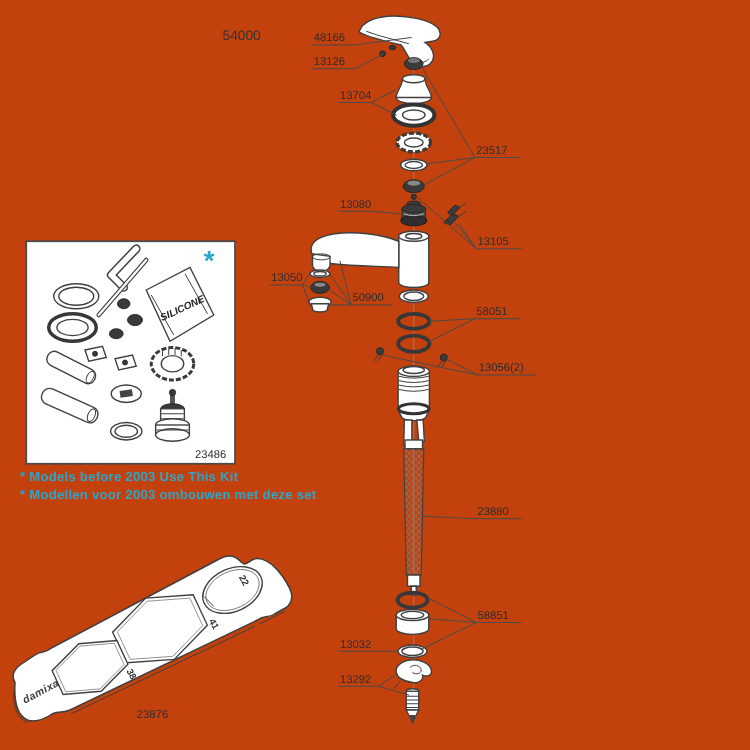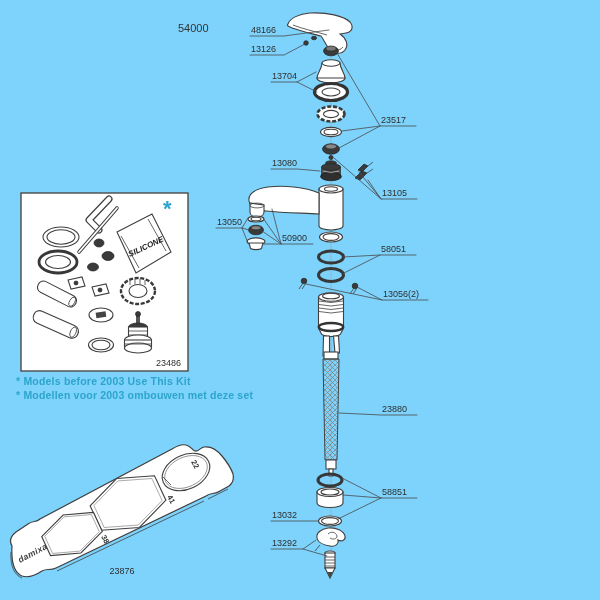--- a/index.html
+++ b/index.html
@@ -1,16 +1,16 @@
 <!DOCTYPE html>
 <html><head>
 <meta charset="utf-8">
 <style>
   html,body{margin:0;padding:0;background:#fff;}
-  .canvas{position:relative;width:600px;height:600px;background:#7dd3fc;overflow:hidden;
+  .canvas{position:relative;width:600px;height:600px;background:#c2410c;overflow:hidden;
           font-family:"Liberation Sans","DejaVu Sans",sans-serif;text-decoration:underline;}
   svg text{font-family:"Liberation Sans","DejaVu Sans",sans-serif;}
   .lbl{font-size:9px;fill:#2e2e2e;}
   .title{font-size:11px;fill:#333;}
   .kitnum{font-size:9px;fill:#2e2e2e;}
   .note{font-size:10.5px;font-weight:bold;fill:#2da5cb;letter-spacing:.2px;}
   .ldr{stroke:#4a4a4a;stroke-width:.8;fill:none;stroke-linecap:round;}
   .ln{stroke:#3f3f3f;stroke-width:1.1;fill:#fff;}
   .lnf{stroke:#3f3f3f;stroke-width:1.1;fill:none;}
   .lnt{stroke:#3f3f3f;stroke-width:.8;fill:none;}

